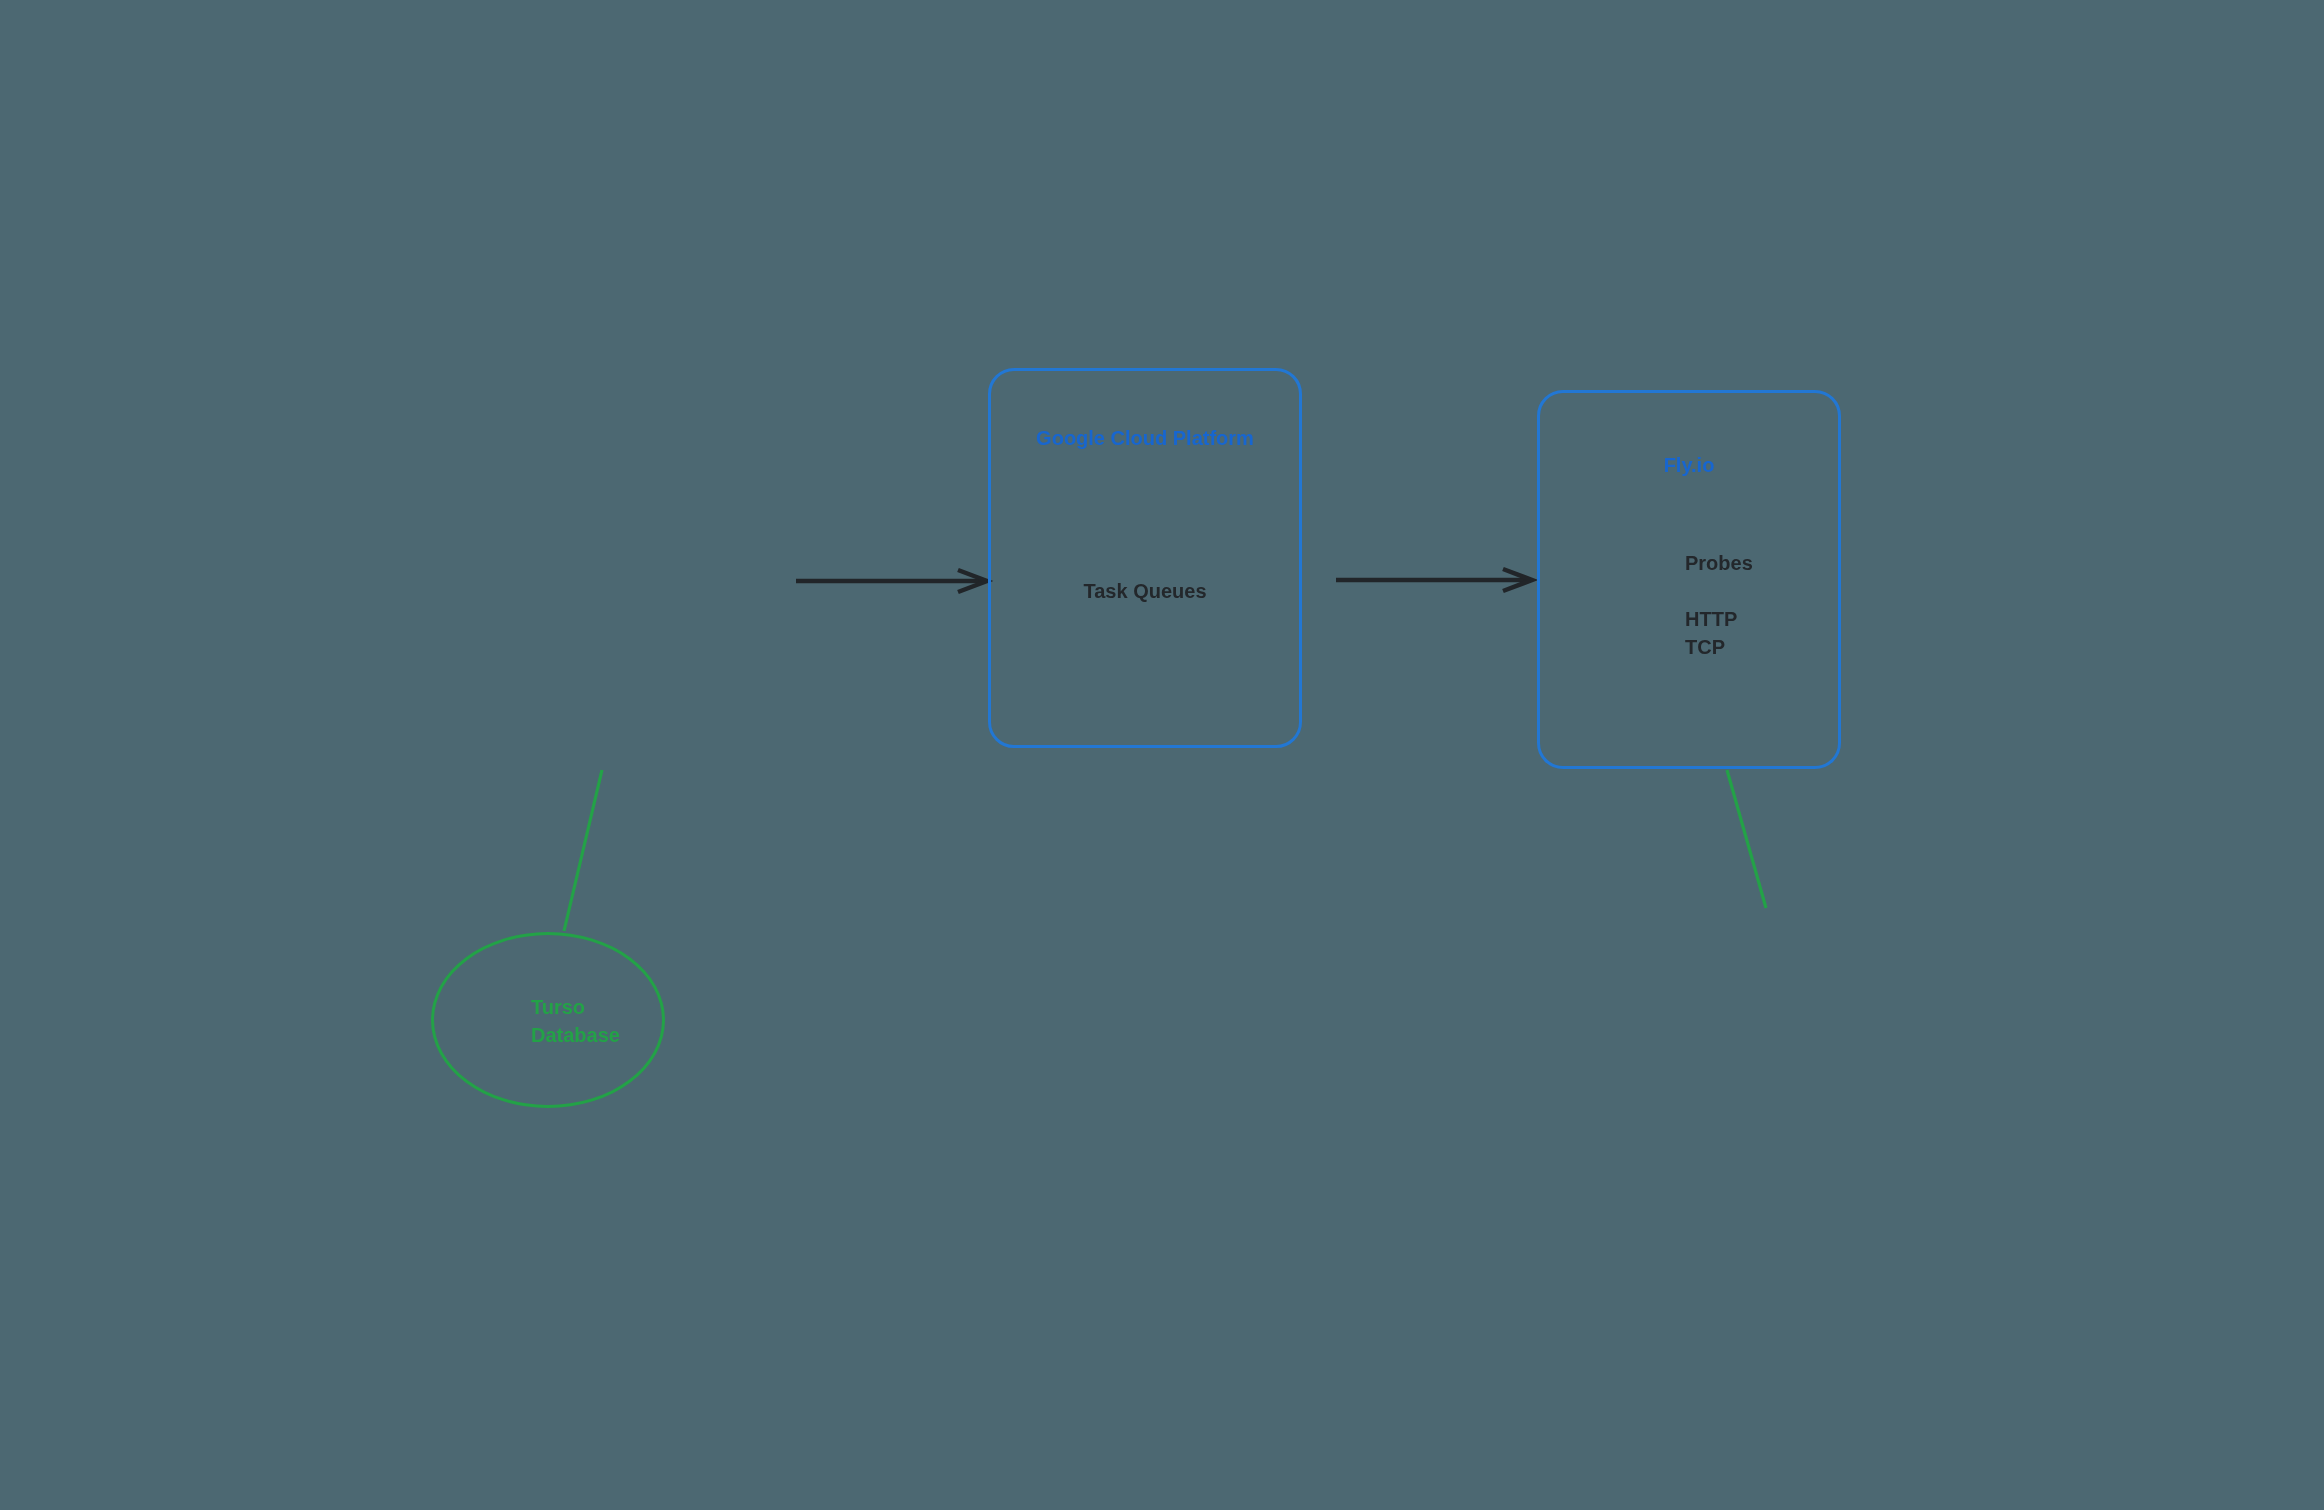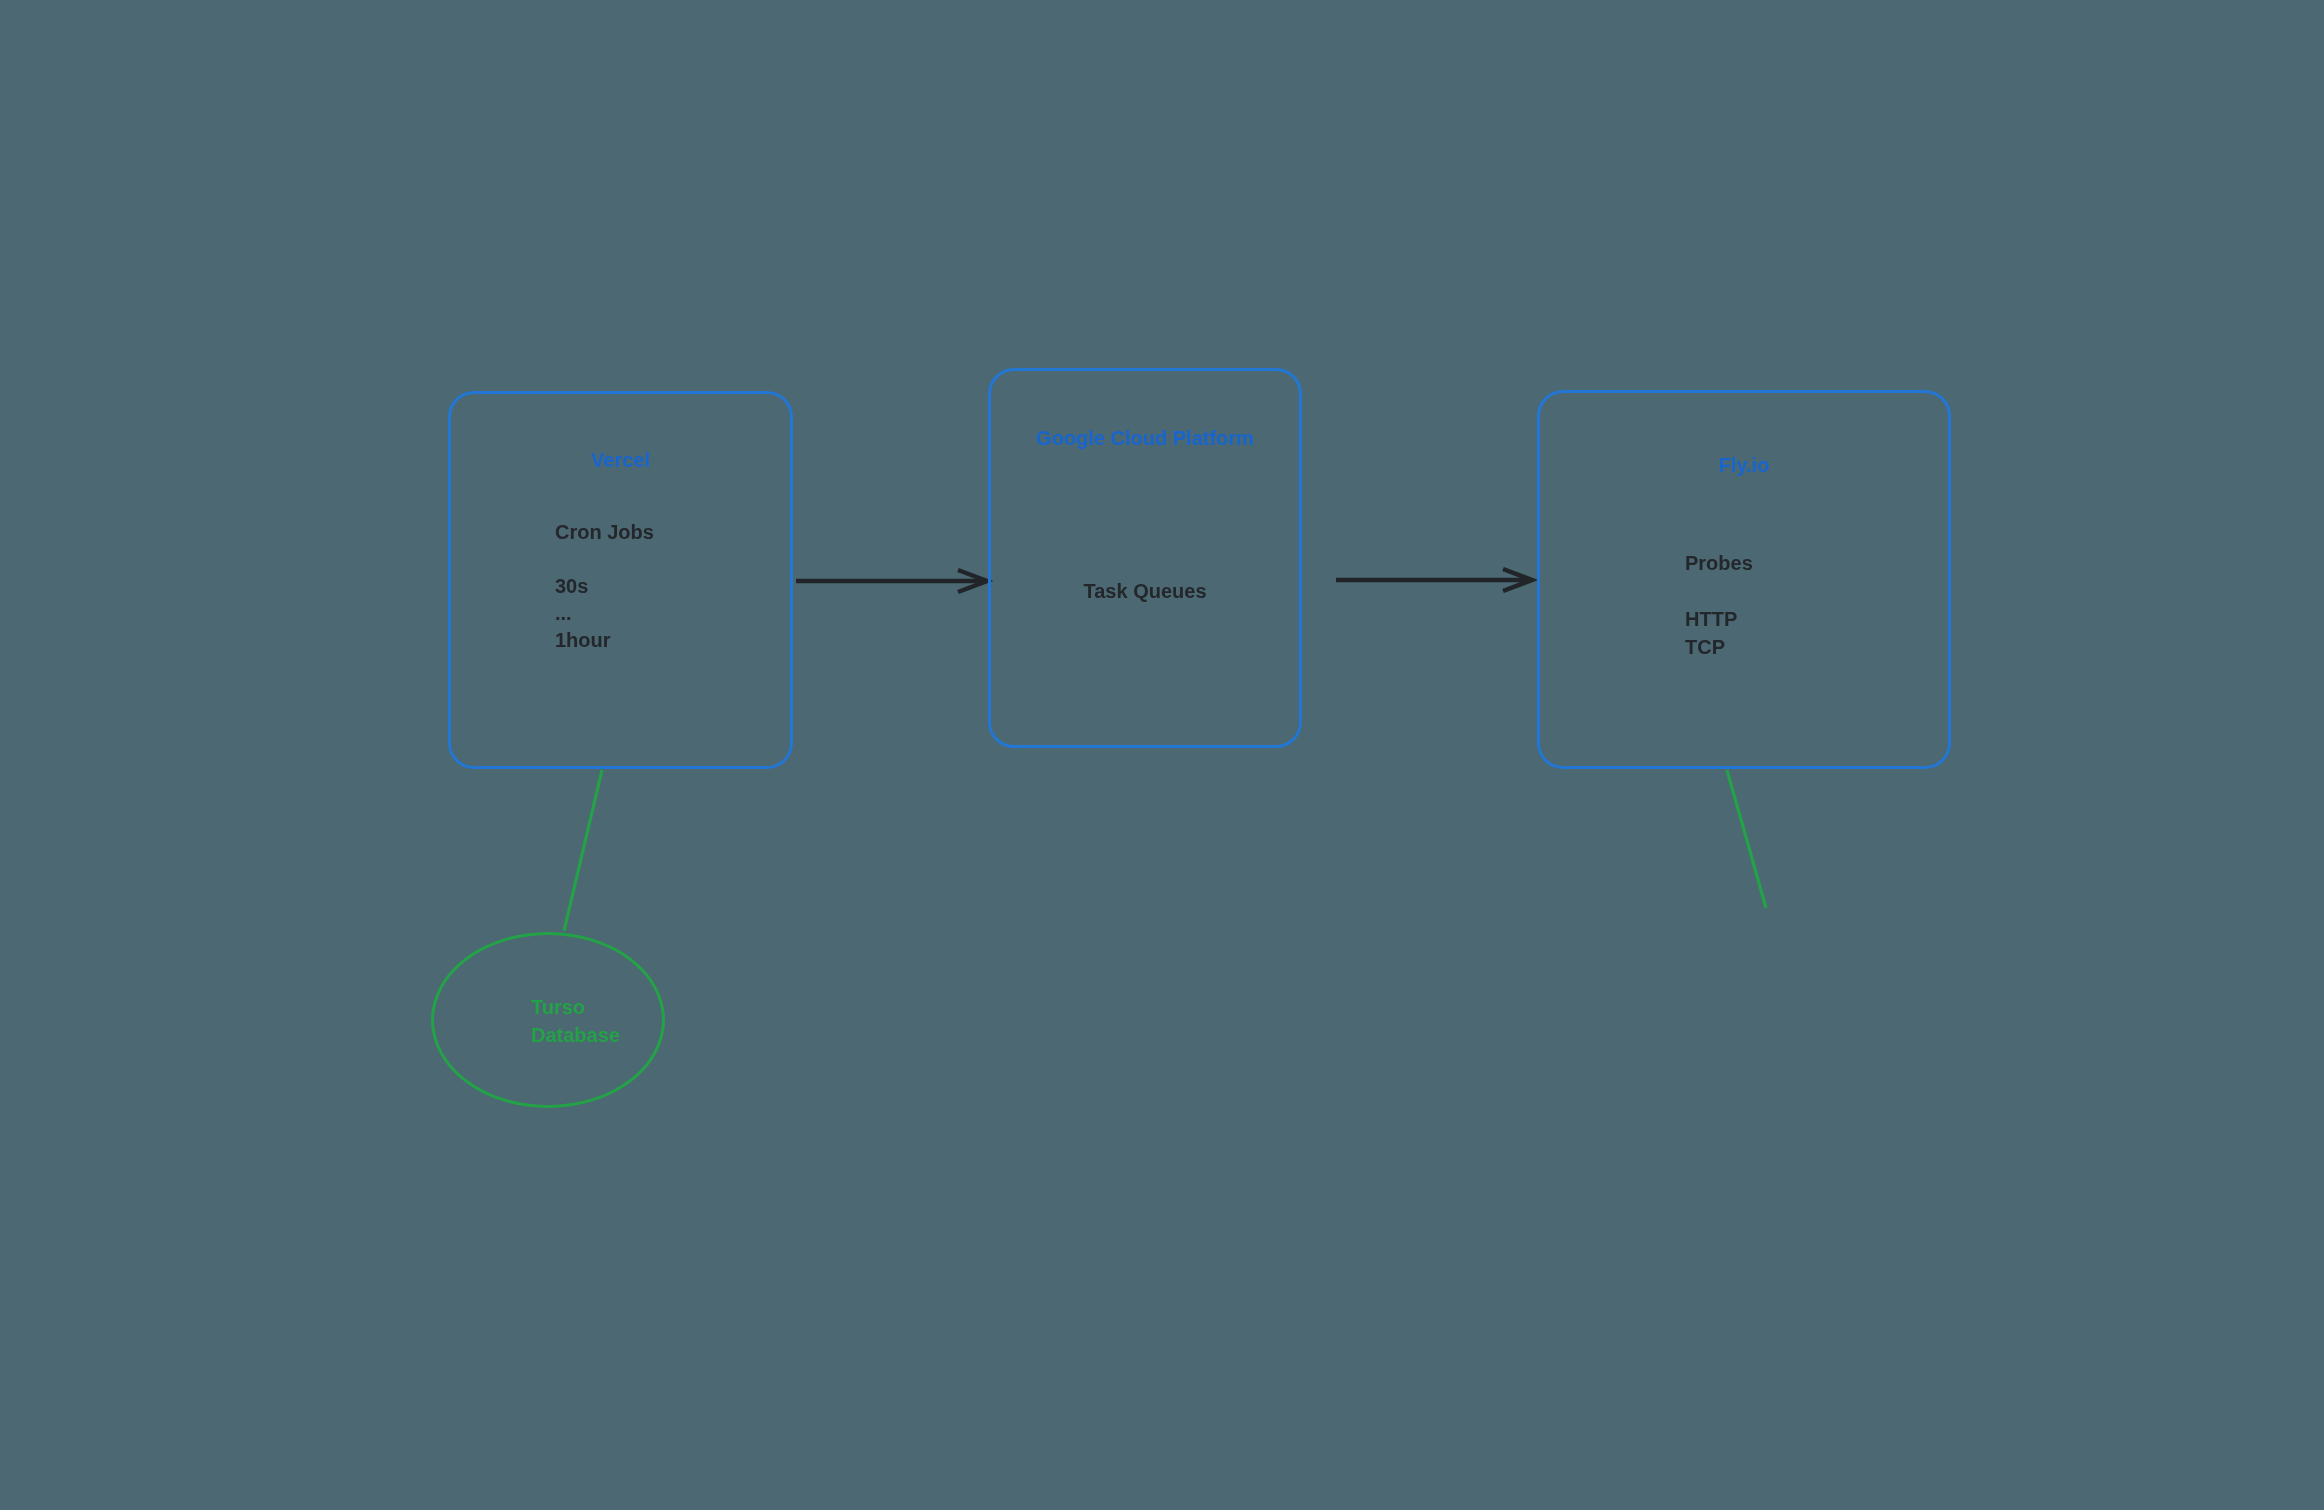--- a/index.html
+++ b/index.html
@@ -17,21 +17,21 @@
   }
   .node {
     position: absolute;
     border: 3px solid #2277d4;
     border-radius: 26px;
     background: transparent;
     box-sizing: border-box;
   }
   .node-vercel { left: 448px; top: 391px; width: 345px; height: 378px; }
   .node-gcp    { left: 988px; top: 368px; width: 314px; height: 380px; }
-  .node-fly    { left: 1537px; top: 390px; width: 414px; height: 379px; }
+  .node-fly    { left: 1537px; top: 390px; width: 304px; height: 379px; }
 
   .node-title {
     position: absolute;
     left: 0; right: 0;
     text-align: center;
     color: #1766d0;
     font-size: 20px;
     font-weight: 600;
     line-height: 27px;
     white-space: pre-line;
@@ -101,28 +101,20 @@
       <polyline class="arrow-line" points="958,570 987,581 958,592"></polyline>
     </g>
     <g>
       <line class="arrow-line" x1="1336" y1="580" x2="1527" y2="580"></line>
       <polyline class="arrow-line" points="1503,569 1532,580 1503,591"></polyline>
     </g>
     <line class="green-line" x1="602" y1="770" x2="564" y2="931"></line>
     <line class="green-line" x1="1727" y1="770" x2="1766" y2="908"></line>
   </svg>
 
-  <div class="node node-vercel">
-    <div class="node-title">Vercel</div>
-    <div class="node-body">Cron Jobs
-
-30s
-...
-1hour</div>
-  </div>
 
   <div class="node node-gcp">
     <div class="node-title">Google Cloud Platform</div>
     <div class="node-body">Task Queues</div>
   </div>
 
   <div class="node node-fly">
     <div class="node-title">Fly.io</div>
     <div class="node-body">Probes
 

